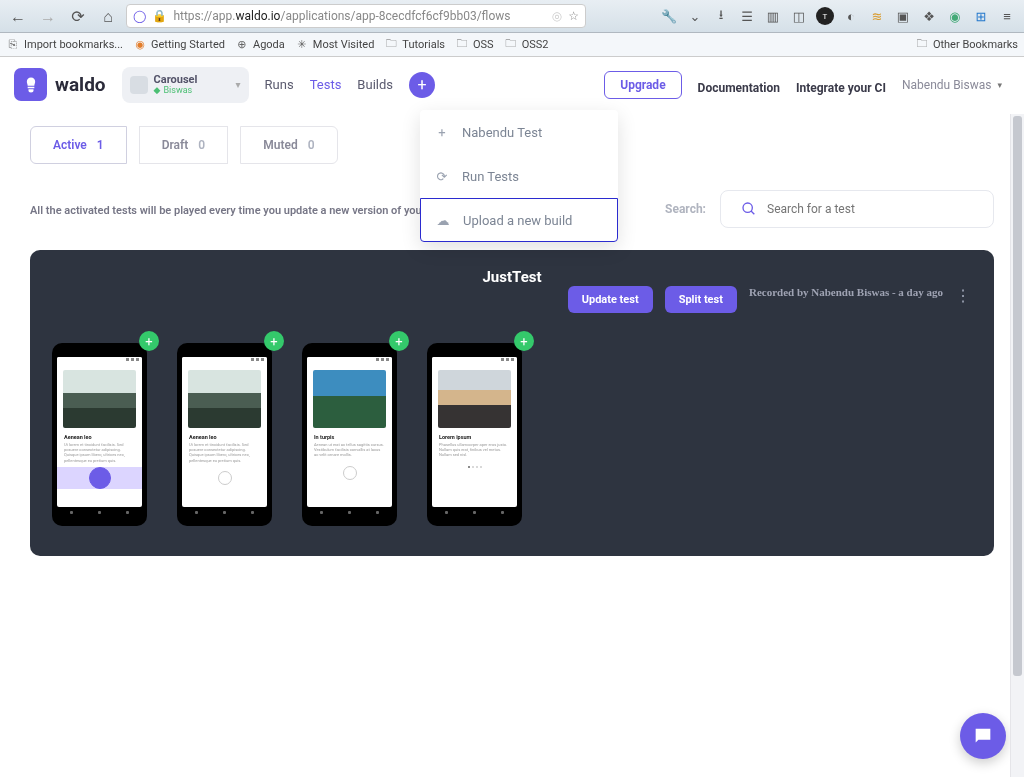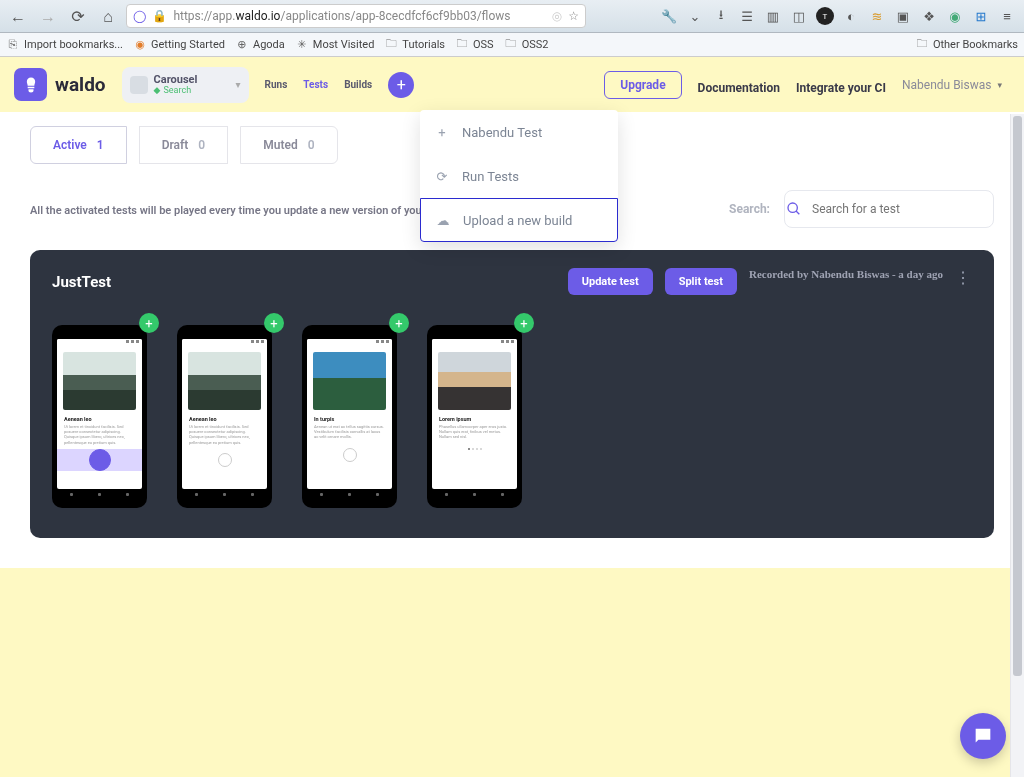--- a/index.html
+++ b/index.html
@@ -18,33 +18,33 @@
   .right-tools { margin-left:auto; display:flex; gap:4px; align-items:center;}
   .tool-icon { width:22px;height:22px;display:flex;align-items:center;justify-content:center;color:#555;border-radius:3px;cursor:pointer;font-size:13px;}
   .tool-badge{width:18px;height:18px;border-radius:50%;background:#222;display:flex;align-items:center;justify-content:center;color:#fff;font-size:8px;}
 
   .bookmarks-bar { height:24px; background:#f4f7fa; border-bottom:1px solid #ccc; display:flex; align-items:center; padding:0 6px; gap:10px; font-size:11px; color:#444;}
   .bm-item { display:flex; align-items:center; gap:4px; cursor:pointer; }
   .bm-icon { width:14px;height:14px;display:flex;align-items:center;justify-content:center;color:#666;}
   .bm-right { margin-left:auto; }
 
   
-  .app { background:#fef9c3; height:720px; position:relative; overflow:hidden;}
+  .app { background:#ffffff; height:720px; position:relative; overflow:hidden;}
   .app-header { height:55px; display:flex; align-items:center; padding:0 14px; gap:16px; }
   .logo-box { display:flex; align-items:center; gap:8px;}
   .logo-sq { width:33px;height:33px;background:#6c5ce7;border-radius:7px;display:flex;align-items:center;justify-content:center;}
   .logo-sq svg{width:20px;height:20px;fill:#fff;}
   .logo-txt { font-weight:700; font-size:19px; color:#2b2b3a;}
   .app-selector { width:127px; height:36px; background:#eef0f4; border-radius:8px; display:flex; align-items:center; padding:0 8px; gap:6px; cursor:pointer;}
   .app-selector .app-icon{width:18px;height:18px;background:#d8dde3;border-radius:4px;}
   .app-selector .titles{flex:1;}
   .app-selector .t1{font-size:11px;font-weight:700;color:#535369;line-height:1;}
   .app-selector .t2{font-size:9px;color:#4bbf73;display:flex;align-items:center;gap:3px;}
   .app-selector .chev{color:#aaa;font-size:10px;}
-  .nav-link { font-size:10px; font-weight:700; color:#5a5a6e; cursor:pointer;}
+  .nav-link { font-size:13px; font-weight:400; color:#5a5a6e; cursor:pointer;}
   .nav-link.active { color:#6c5ce7;}
   .plus-btn{width:26px;height:26px;background:#6c5ce7;border-radius:50%;display:flex;align-items:center;justify-content:center;color:#fff;font-size:16px;cursor:pointer;}
   .upgrade-btn{margin-left:auto;border:1.5px solid #6c5ce7;color:#6c5ce7;font-weight:700;font-size:12px;padding:6px 15px;border-radius:6px;cursor:pointer;}
   .doc-link{font-size:12px;font-weight:700;color:#3a3a49;cursor:pointer;margin-top:7px;}
   .user-drop{display:flex;align-items:center;gap:6px;font-size:12px;color:#8a8a99;cursor:pointer;margin-right:8px;}
   .user-drop .chev{font-size:9px;color:#777;}
 
   
   .dropdown{position:absolute;left:420px;top:53px;width:198px;background:#fff;box-shadow:0 6px 20px rgba(0,0,0,0.12);border-radius:4px;z-index:50;}
   .dd-item{height:44px;display:flex;align-items:center;gap:12px;padding:0 14px;font-size:13px;color:#7c8594;cursor:pointer;}
@@ -60,27 +60,27 @@
   .tab.active{color:#6c5ce7;border-color:#d0d0e0;background:#fff;}
   .tab .count{color:#aeb3c0;}
   .tab.active .count{color:#6c5ce7;}
 
   .title-row{display:flex;align-items:center;justify-content:space-between;margin-bottom:22px;}
   .title-txt h2{font-size:17px;font-weight:700;color:#2e3440;}
   .title-txt h2 .hl{color:#6c5ce7;}
   .title-txt p{font-size:11px;font-weight:600;color:#767686;margin-top:3px;}
   .search-region{display:flex;align-items:center;gap:14px;}
   .search-lbl{font-size:12px;font-weight:700;color:#b0b4bf;}
-  .search-box{width:210px;height:38px;border:1px solid #e6e8ee;border-radius:8px;display:flex;align-items:center;padding:0 1px;gap:10px;}
+  .search-box{width:274px;height:38px;border:1px solid #e6e8ee;border-radius:8px;display:flex;align-items:center;padding:0 20px;gap:10px;}
   .search-box svg{width:16px;height:16px;stroke:#6c5ce7;}
   .search-box input{border:none;outline:none;font-size:12px;color:#888;flex:1;background:transparent;}
 
   
   .test-card{background:#2e3440;border-radius:10px;padding:18px 22px 30px 22px;}
-  .card-hd{display:flex;align-items:center;margin-bottom:30px;}
+  .card-hd{display:flex;align-items:center;margin-bottom:30px;flex-direction:column;}
   .card-title{font-size:15px;font-weight:700;color:#fff;}
   .card-actions{margin-left:auto;display:flex;align-items:flex-start;gap:12px;}
   .pill-btn{background:#6c5ce7;color:#fff;font-size:11px;font-weight:700;padding:7px 14px;border-radius:6px;cursor:pointer;}
   .rec-txt{font-size:11px;font-weight:600;color:#9fa3b3;font-family:Liberation Serif, serif;}
   .menu-dots{color:#9ea4b5;cursor:pointer;font-size:16px;letter-spacing:1px;}
 
   .steps{display:flex;gap:30px;align-items:flex-start;position:relative;}
   .phone-wrap{position:relative;}
   .add-step-btn{position:absolute;top:-12px;right:-12px;width:20px;height:20px;background:#34c96b;border-radius:50%;color:#fff;display:flex;align-items:center;justify-content:center;font-size:13px;cursor:pointer;z-index:2;}
   .phone{width:95px;height:183px;background:#000;border-radius:10px;padding:9px 5px;display:flex;flex-direction:column;}
@@ -193,21 +193,21 @@
           </svg>
       </div>
       <span class="logo-txt">waldo</span>
     </div>
     <div class="app-selector">
       <div class="app-icon"></div>
       <div class="titles">
         <div class="t1">Carousel</div>
         <div class="t2">
             <span>◆</span>
-            <span>Search</span>
+            <span>Biswas</span>
           </div>
       </div>
       <div class="chev">▾</div>
     </div>
     <div class="nav-link">Runs</div>
     <div class="nav-link active">Tests</div>
     <div class="nav-link">Builds</div>
     <div class="plus-btn">+</div>
     <div class="upgrade-btn">Upgrade</div>
     <div class="doc-link">Documentation</div>

